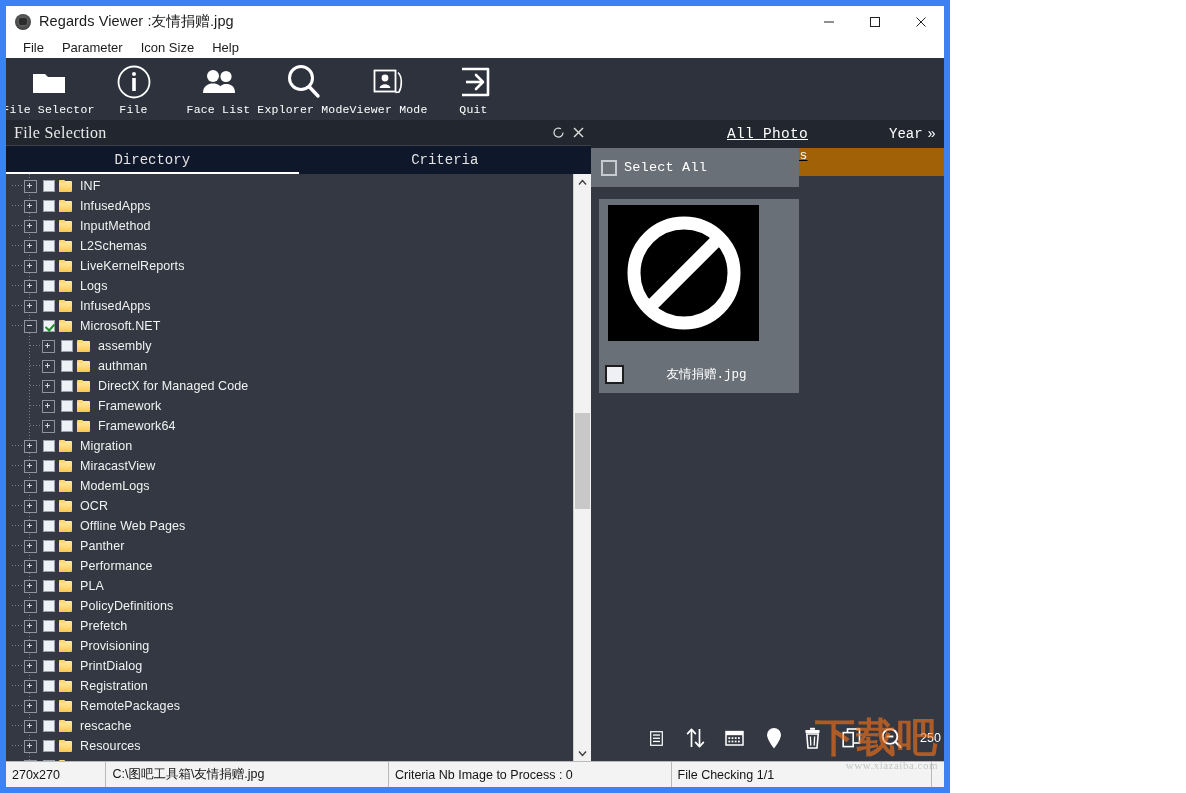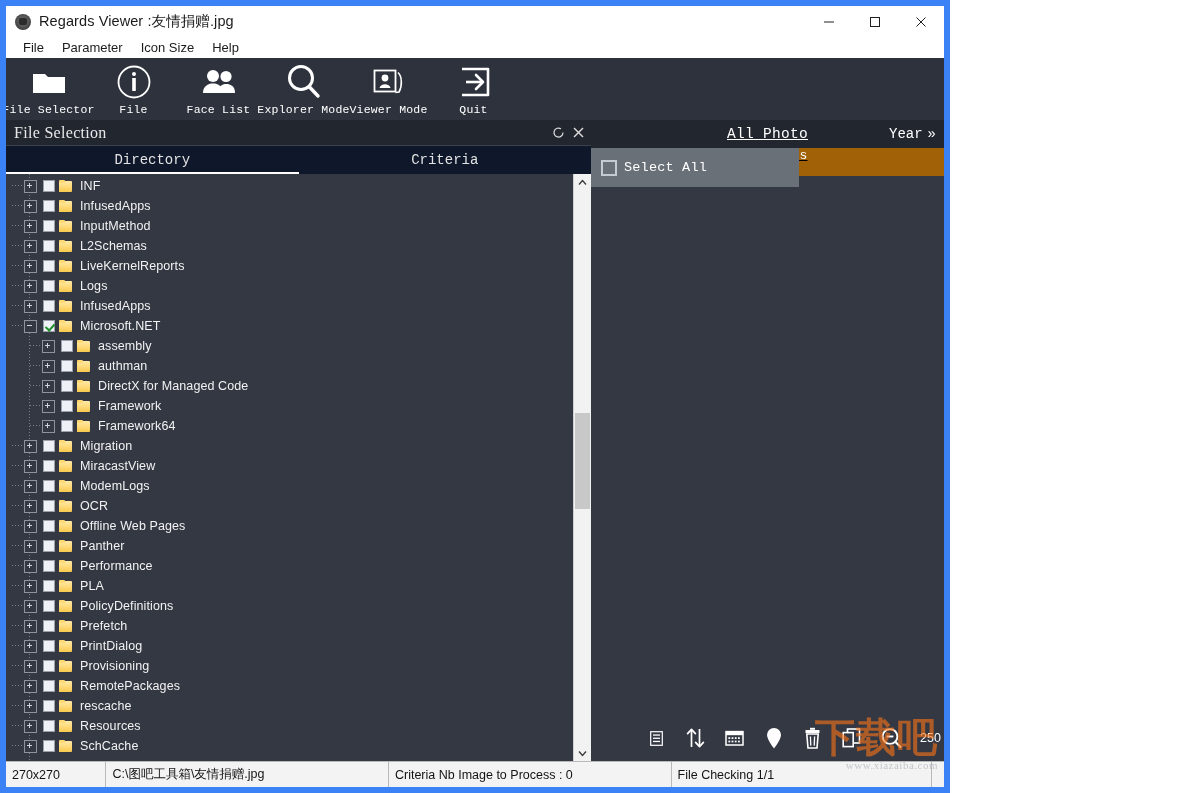--- a/index.html
+++ b/index.html
@@ -668,28 +668,35 @@
             <span class="expander plus"></span>
             <span class="cbox"></span>
             <span class="folder"></span>
             <span class="row-label">Prefetch</span>
           </div>
           <div class="row">
             <span class="dots"></span>
             <span class="expander plus"></span>
             <span class="cbox"></span>
             <span class="folder"></span>
+            <span class="row-label">Provisioning</span>
+          </div>
+          <div class="row">
+            <span class="dots"></span>
+            <span class="expander plus"></span>
+            <span class="cbox"></span>
+            <span class="folder"></span>
             <span class="row-label">PrintDialog</span>
           </div>
           <div class="row">
             <span class="dots"></span>
             <span class="expander plus"></span>
             <span class="cbox"></span>
             <span class="folder"></span>
-            <span class="row-label">Provisioning</span>
+            <span class="row-label">Registration</span>
           </div>
           <div class="row">
             <span class="dots"></span>
             <span class="expander plus"></span>
             <span class="cbox"></span>
             <span class="folder"></span>
             <span class="row-label">RemotePackages</span>
           </div>
           <div class="row">
             <span class="dots"></span>
@@ -744,20 +751,34 @@
 
     <div class="rp-band">
       <div class="rp-band-text">All photos</div>
     </div>
 
     <div class="selectall-row">
       <div class="sa-box"></div>
       <div class="sa-label">Select All</div>
     </div>
 
+    <div class="thumb-area">
+      <div class="thumb-card">
+        <div class="thumb-img">
+          <svg width="124" height="124" viewBox="0 0 124 124">
+            <circle cx="62" cy="62" r="50" fill="none" stroke="#ffffff" stroke-width="13"></circle>
+            <line x1="27" y1="97" x2="97" y2="27" stroke="#ffffff" stroke-width="13"></line>
+          </svg>
+        </div>
+        <div class="thumb-foot">
+          <div class="thumb-cb"></div>
+          <div class="thumb-name">友情捐赠.jpg</div>
+        </div>
+      </div>
+    </div>
 
     <div class="bottombar">
 
       <div class="bb-ico">
         <svg width="13" height="15" viewBox="0 0 13 15">
           <rect x="0.7" y="0.7" width="11.6" height="13.6" fill="none" stroke="currentColor" stroke-width="1.2"></rect>
           <rect x="3" y="3.4" width="7" height="1.3" fill="currentColor"></rect>
           <rect x="3" y="6.6" width="7" height="1.3" fill="currentColor"></rect>
           <rect x="3" y="9.8" width="7" height="1.3" fill="currentColor"></rect>
         </svg>

